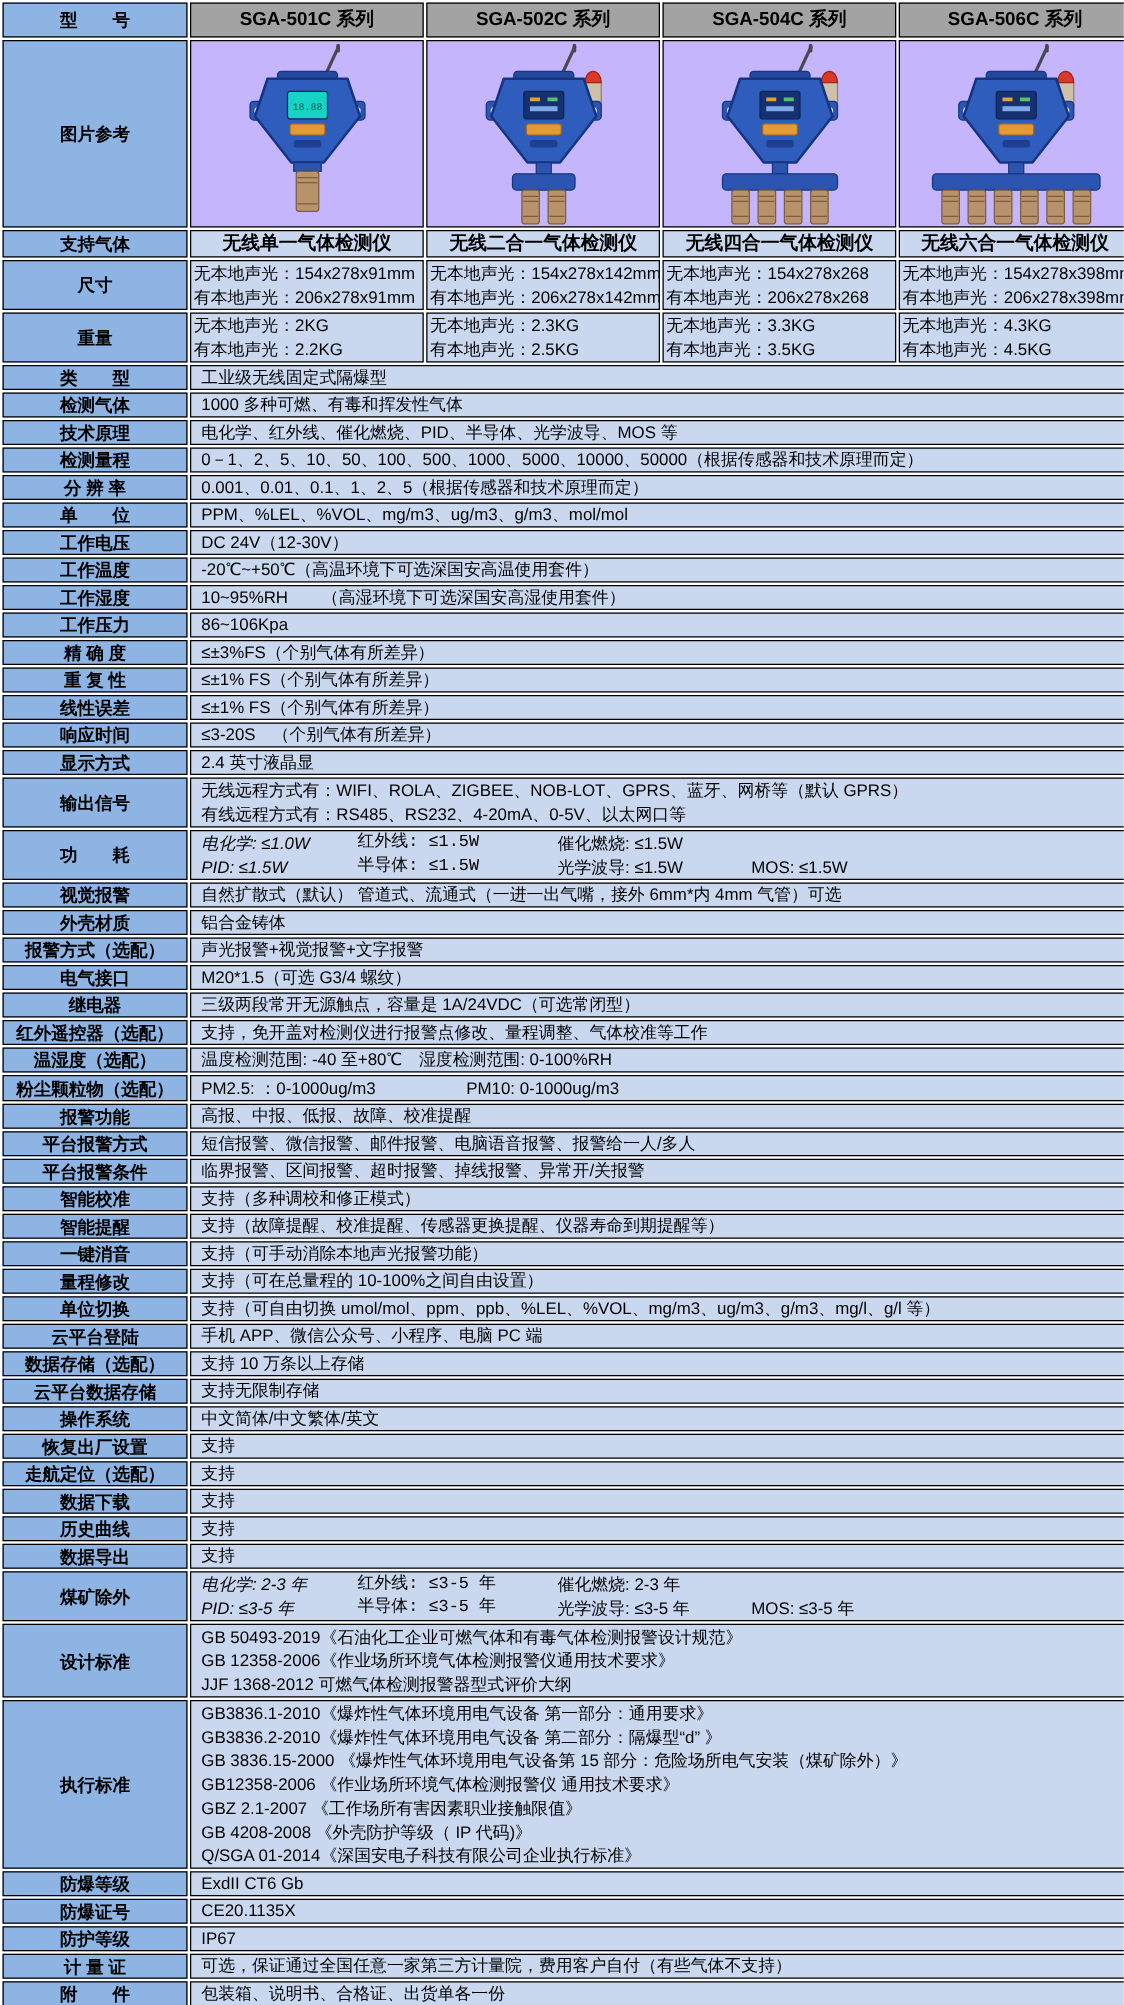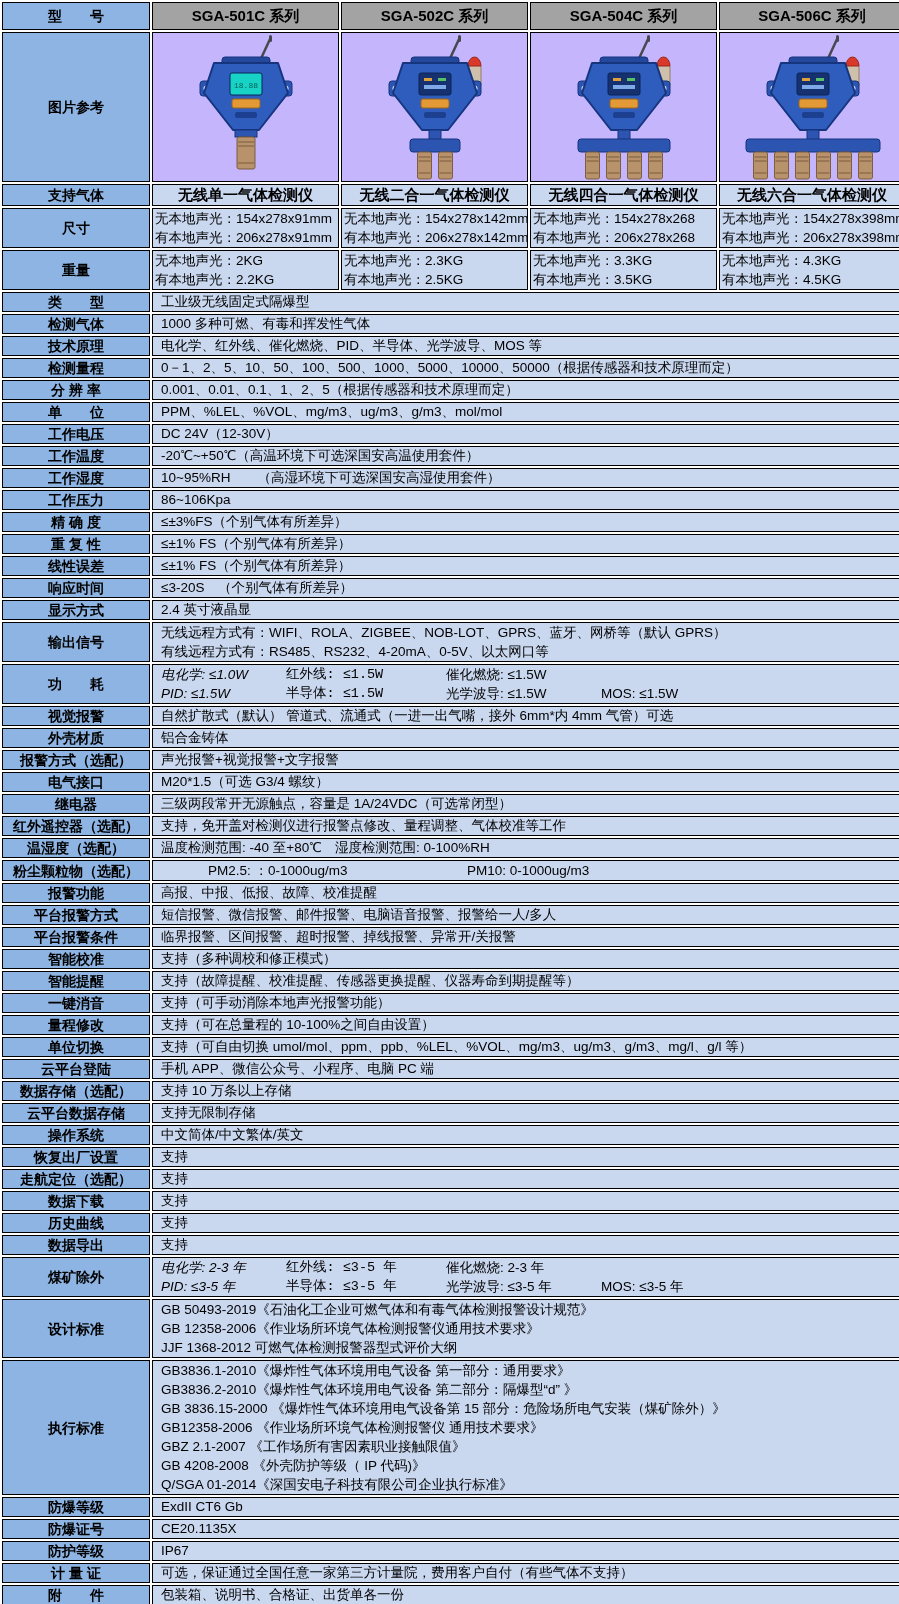--- a/index.html
+++ b/index.html
@@ -12,21 +12,21 @@
   .mdl{background:#a3a3a3;font-weight:bold;font-size:15px;text-align:center;line-height:24px;}
   .imgcell{background:#c4b5fd;height:148px;text-align:center;padding:0;}
   .ctr{text-align:center;line-height:20px;font-size:15px;font-weight:bold;}
   .ctr2{text-align:left;padding:0 2px;}
   .line{line-height:19px;}
   .segrow{display:flex;}
   .g0{width:125px;flex:none;font-style:italic;}
   .g1{width:160px;flex:none;font-family:Liberation Mono, monospace;}
   .g2{width:155px;flex:none;}
   .g3{flex:1;}
-  .gw{width:212px;flex:none;margin-left:47px;}
+  .gw{width:212px;flex:none;}
   svg{display:block;margin:0 auto;}
 </style>
 </head>
 <body>
 
 <table>
   <colgroup>
     <col style="width:148px">
     <col style="width:187px">
     <col style="width:187px">

